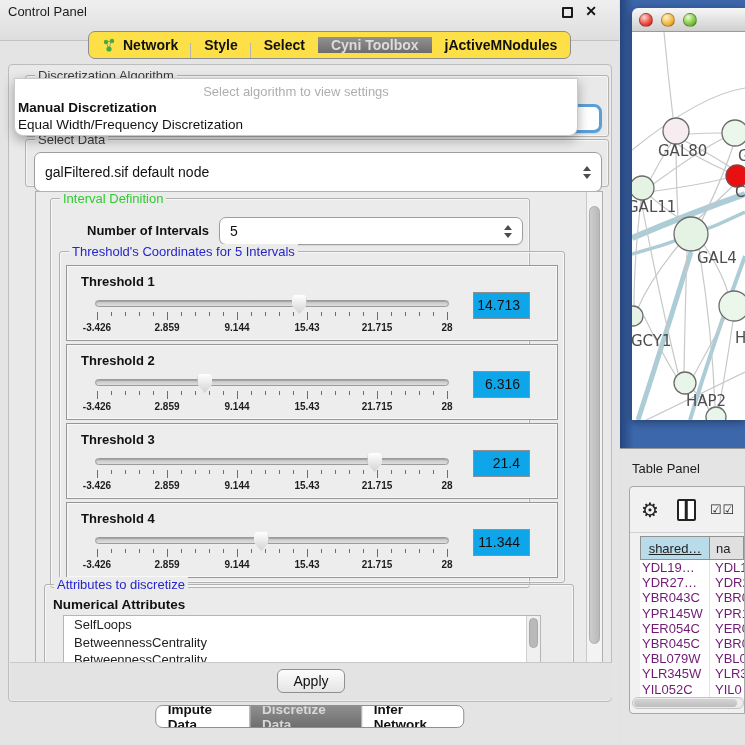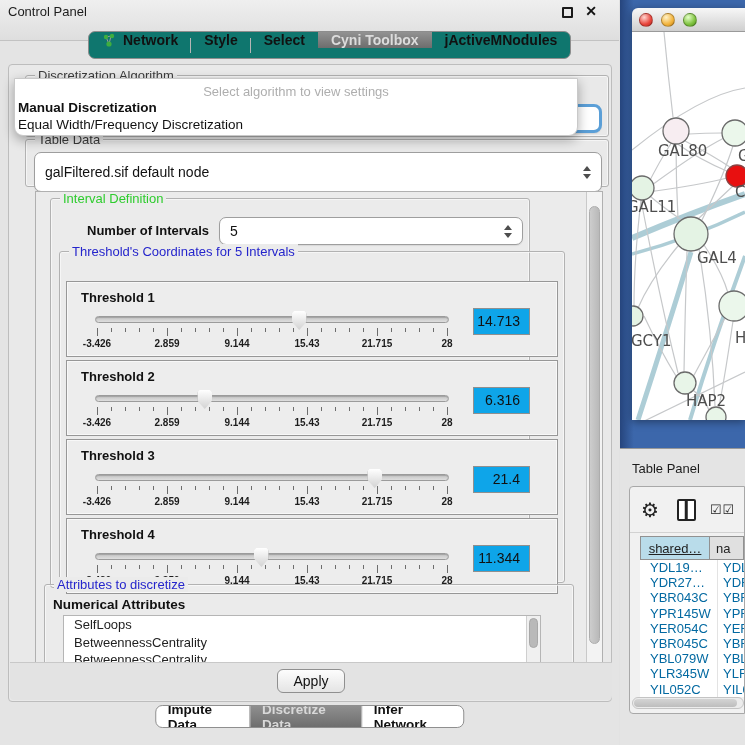--- a/index.html
+++ b/index.html
@@ -8,21 +8,21 @@
   .screen { position:absolute; inset:0; width:745px; height:745px; }
 
   
   .control-panel { position:absolute; left:0; top:0; width:619px; height:745px; background:#e4e4e4; }
   .cp-titlebar { position:absolute; left:0; top:0; width:100%; height:41px; background:linear-gradient(#efefef,#dedede); border-bottom:1px solid #c2c2c2; }
   .cp-title { position:absolute; left:8px; top:4px; font-size:13px; color:#1c1c1c; }
   .float-icon { position:absolute; right:46px; top:7px; width:11px; height:11px; border:2px solid #1a1a1a; border-radius:1px; }
   .close-icon { position:absolute; right:22px; top:3px; font-size:14px; font-weight:bold; color:#111; }
 
   
-  .tabbar { position:absolute; left:88px; top:31px; height:28px; display:flex; align-items:flex-start; background:#0f766e; border:1px solid #8d8d8d; border-radius:7px; overflow:hidden; }
+  .tabbar { position:absolute; left:88px; top:31px; height:28px; display:flex; align-items:center; background:#fde047; border:1px solid #8d8d8d; border-radius:7px; overflow:hidden; }
   .tab { display:flex; align-items:center; padding:0 13px; font-size:14px; font-weight:bold; color:#111; position:relative; }
   .tab .sep { position:absolute; right:0; top:6px; height:15px; width:1px; background:#b5b5b5; }
   .tab.selected { background:linear-gradient(#929292,#6d6d6d); color:#dcdcdc; }
   .net-icon { margin-right:7px; }
 
   .panel-body { position:absolute; left:8px; top:64px; width:604px; height:638px; background:#e9e9e9; border:1px solid #bdbdbd; border-radius:4px; }
 
   .group { position:absolute; border:1px solid #b2b2b2; border-radius:3px; box-shadow:inset 0 0 0 1px rgba(255,255,255,.55); }
   .group-label { position:absolute; top:-8px; left:9px; font-size:13px; padding:0 3px; background:#e9e9e9; white-space:nowrap; }
   .glabel-green { color:#2ecc2e; }
@@ -49,21 +49,21 @@
   .vscroll { position:absolute; right:0; top:0; width:16px; height:100%; background:#f3f3f3; border-left:1px solid #c9c9c9; }
   .vscroll .vthumb { position:absolute; left:2px; top:14px; width:11px; height:438px; background:linear-gradient(to right,#cdcdcd,#b9b9b9); border-radius:6px; border:1px solid #adadad; }
 
   .interval-group { left:14px; top:6px; width:480px; height:390px; }
   .interval-group .group-label, .thr-group .group-label, .attr-group .group-label { background:#ebebeb; }
 
   .noi-label { position:absolute; left:36px; top:24px; font-size:13px; font-weight:bold; color:#111; }
   .noi-combo { left:168px; top:18px; width:304px; height:28px; }
 
   .thr-group { left:8px; top:52px; width:506px; height:332px; }
-  .thr-list { position:absolute; left:0; top:13px; width:100%;margin-top:16px; }
+  .thr-list { position:absolute; left:0; top:13px; width:100%; }
   .thr-panel { position:relative; height:76px; margin:0 6px 3px 6px; background:#ededed; border:1px solid #979797; box-shadow:inset 0 0 0 1px #f8f8f8; }
   .thr-label { position:absolute; left:14px; top:8px; font-size:13px; font-weight:bold; color:#111; }
   .slider { position:absolute; left:28px; top:32px; width:354px; height:40px; }
   .track { position:absolute; left:0; right:0; top:2px; height:7px; border-radius:4px; background:linear-gradient(#c3c3c3,#dedede); border:1px solid #9b9b9b; box-shadow:inset 0 1px 1px rgba(0,0,0,.18); }
   .thumb { position:absolute; top:-3px; width:15px; height:19px; transform:translateX(-50%); background:linear-gradient(#ffffff,#d2d2d2); clip-path:polygon(16% 0,84% 0,100% 14%,100% 55%,50% 100%,0 55%,0 14%); filter:drop-shadow(0 0 1px #808080); }
   .ticks { position:absolute; left:2px; right:2px; top:14px; height:9px; }
   .tick { position:absolute; top:0; width:1px; height:4px; background:#6d6d6d; }
   .tick.major { height:8px; }
   .ticklabs { position:absolute; left:2px; right:2px; top:24px; height:12px; }
   .ticklab { position:absolute; transform:translateX(-50%); font-size:10px; font-weight:bold; color:#1d1d1d; white-space:nowrap; }
@@ -102,21 +102,21 @@
   .gear-glyph { font-size:20px; color:#222; margin-left:11px; }
   .cols-icon { width:19px; height:22px; border:2.5px solid #222; border-radius:2px; margin-left:18px; position:relative; background:#fff; }
   .cols-icon::after { content:""; position:absolute; left:50%; top:0; width:2.5px; height:100%; background:#222; transform:translateX(-50%); }
   .checks { margin-left:14px; font-size:13px; color:#222; letter-spacing:1px; white-space:nowrap; }
   .tp-table { position:absolute; left:10px; top:49px; right:0; }
   .tp-header { display:flex; height:24px; }
   .th-cell { font-size:13px; color:#222; display:flex; align-items:center; justify-content:center; border:1px solid #919191; }
   .th-shared { width:70px; background:#b9dcea;text-decoration:underline; }
   .th-name { flex:1; background:#e0e0e0; border-left:none; justify-content:flex-start; padding-left:6px; }
   .tp-rows { background:#fff; }
-  .tp-row { display:flex; height:15.2px; font-size:13px; color:#0369a1;padding-left:8px; }
+  .tp-row { display:flex; height:15.2px; font-size:13px; color:#701a75; }
   .td-shared { width:70px; padding-left:2px; overflow:hidden; white-space:nowrap; border-right:1px solid #e3e3e3; }
   .td-name { flex:1; padding-left:5px; overflow:hidden; white-space:nowrap; }
   .hscroll { position:absolute; left:2px; top:210px; width:112px; height:12px; background:#ececec; border:1px solid #c4c4c4; border-radius:6px; }
   .hscroll .hthumb { position:absolute; left:1px; top:1px; width:103px; height:8px; background:linear-gradient(#d4d4d4,#bdbdbd); border-radius:4px; }
 </style>
 </head>
 <body>
 
 <div class="screen">
 
@@ -157,21 +157,21 @@
     </div>
 
     <div class="panel-body">
 
       <div class="group" style="left:16px; top:10px; width:584px; height:62px;">
         <span class="group-label glabel-dark">Discretization Algorithm</span>
         <div class="combo algo-combo" style="left:8px; top:28px; width:568px; height:29px; position:absolute;"></div>
       </div>
 
       <div class="group" style="left:16px; top:74px; width:584px; height:48px;">
-        <span class="group-label glabel-dark">Table Data</span>
+        <span class="group-label glabel-dark">Select Data</span>
         <div class="combo" style="left:8px; top:12px; width:568px; height:40px;">
           <span>galFiltered.sif default node</span>
           <span class="stepper">
             <span class="tri-up"></span>
               <span class="tri-down"></span>
           </span>
         </div>
       </div>
 
       <div class="scrollpane">

